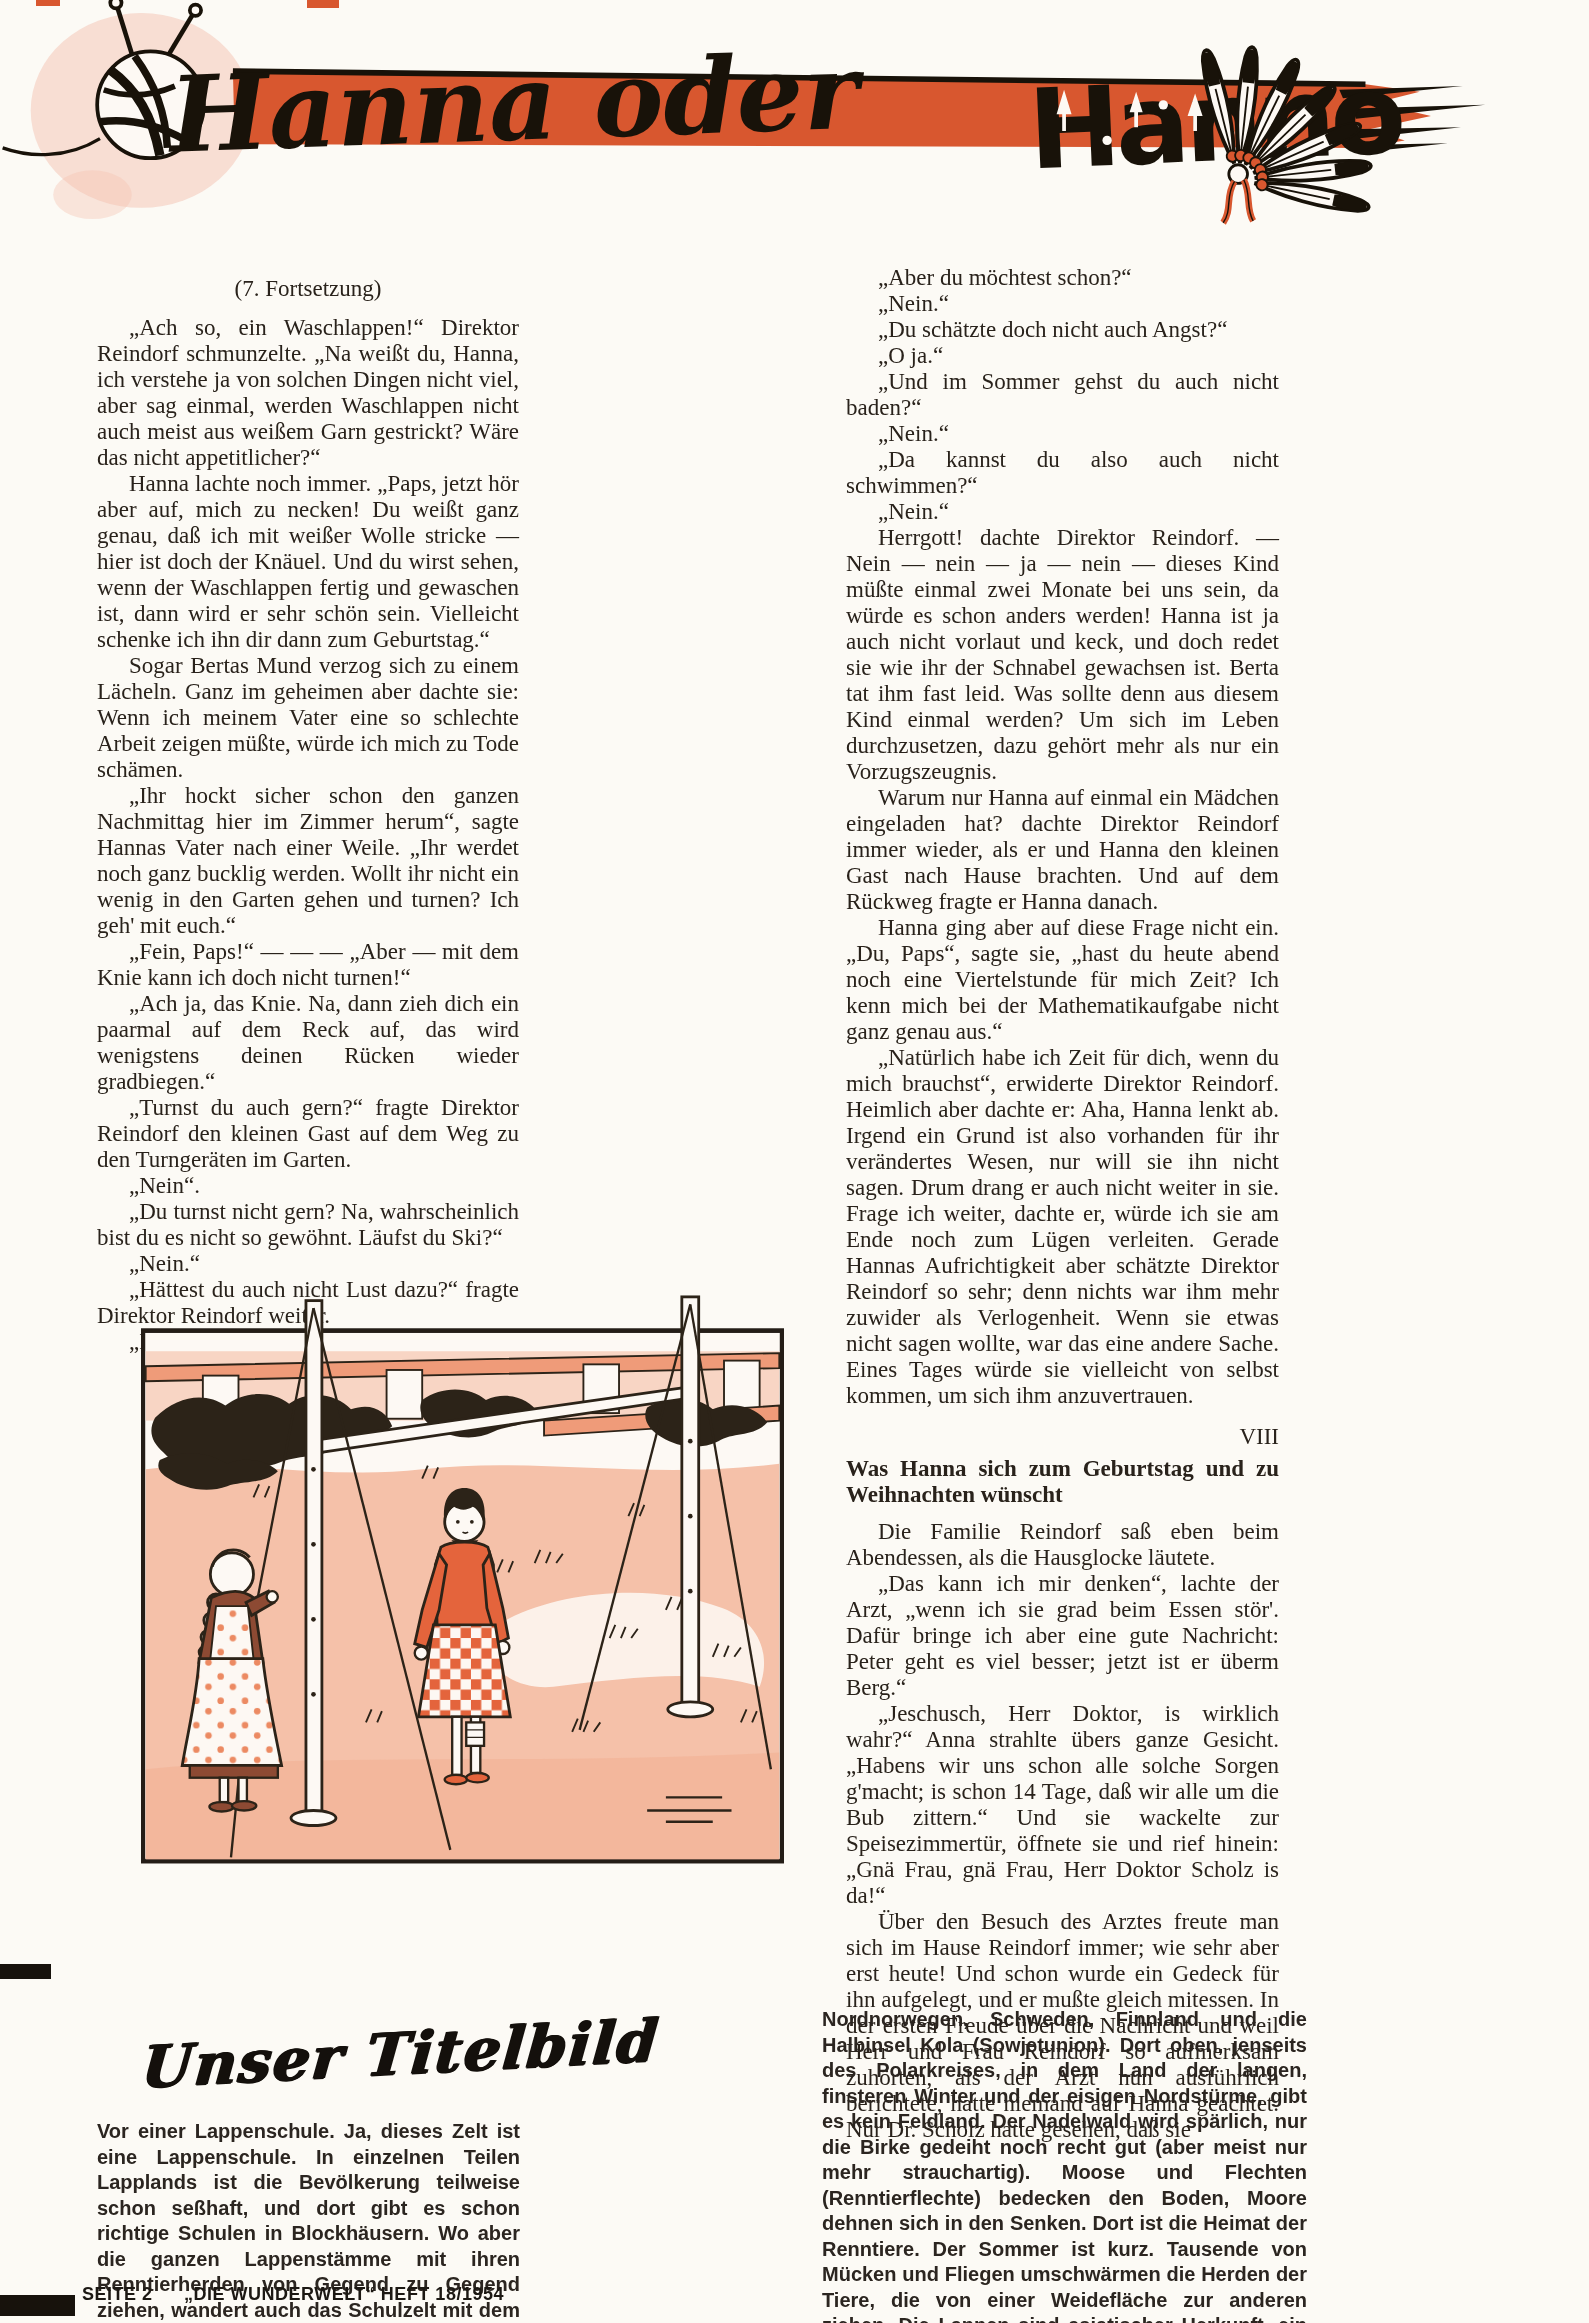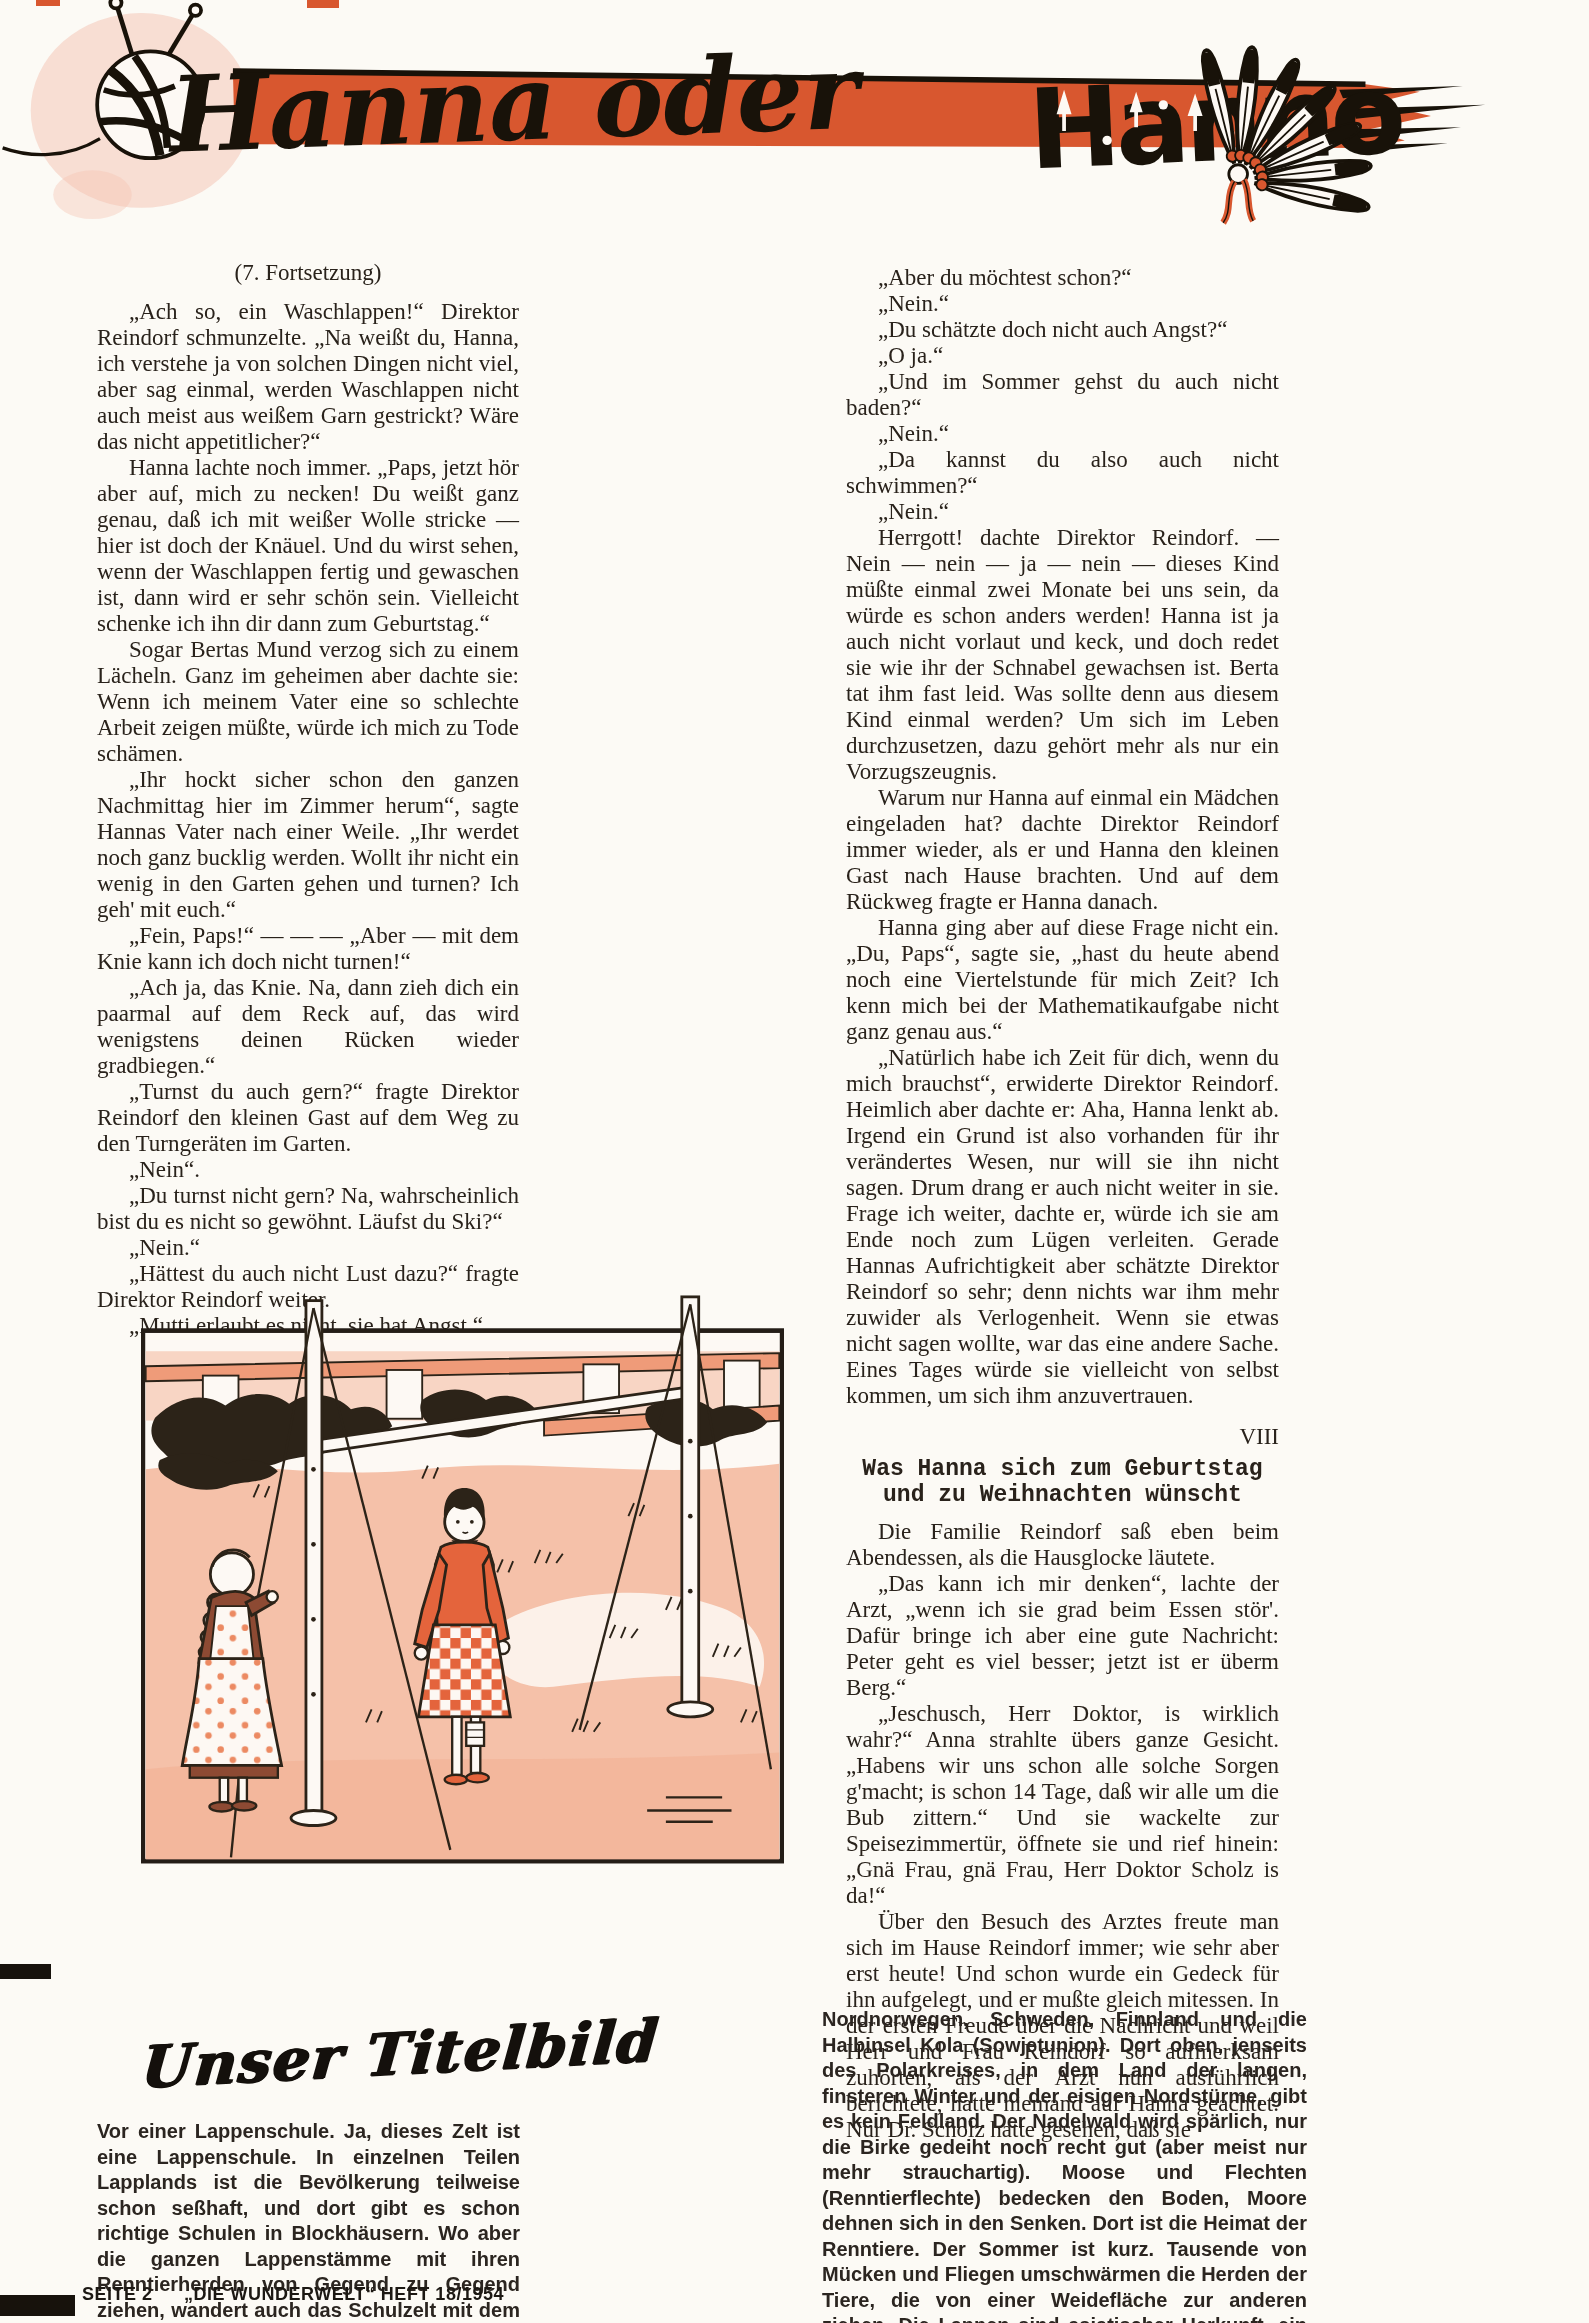--- a/index.html
+++ b/index.html
@@ -3,23 +3,23 @@
 <meta charset="utf-8">
 <style>
   html,body{margin:0;padding:0;background:#e8e4dc;}
   .page{position:relative;width:1589px;height:2324px;background:#fcfaf5;overflow:hidden;
         font-family:"Liberation Serif","DejaVu Serif",serif;color:#241e18;}
   .abs{position:absolute;}
   
   .story-col{position:absolute;font-size:23px;line-height:26px;text-align:justify;color:#29221b;}
   .story-col p{margin:0;text-indent:32px;}
   .story-col p.center{text-align:center;text-indent:0;}
-  .story-col p.continuation{margin-bottom:13px;}
+  .story-col p.continuation{margin-bottom:13px;margin-top:16px;}
   .story-col p.chapter-num{text-align:right;text-indent:0;margin-top:15px;margin-bottom:5.6px;}
-  .story-col p.chapter-title{text-align:center;text-indent:0;font-weight:bold;margin-bottom:11.2px;font-family:Liberation Mono, monospace;}
+  .story-col p.chapter-title{text-indent:0;font-weight:bold;margin-bottom:11.2px;}
   
   .sans-block{position:absolute;font-family:"Liberation Sans",sans-serif;font-weight:bold;
               font-size:20px;line-height:25.5px;text-align:justify;color:#2b2520;}
   .titelbild-heading{position:absolute;left:142px;top:2020px;
               font-family:"DejaVu Serif",serif;font-style:italic;font-weight:bold;
               font-size:58px;letter-spacing:1.9px;color:#14100c;
               transform:rotate(-3deg) skewX(-8deg);
               text-shadow:1.4px 0 #14100c,-0.9px 0 #14100c,0 0.9px #14100c;}
   .footer{position:absolute;left:82px;top:2284px;font-family:"Liberation Sans",sans-serif;
           font-weight:bold;font-size:18px;letter-spacing:0.5px;color:#1c1813;}

